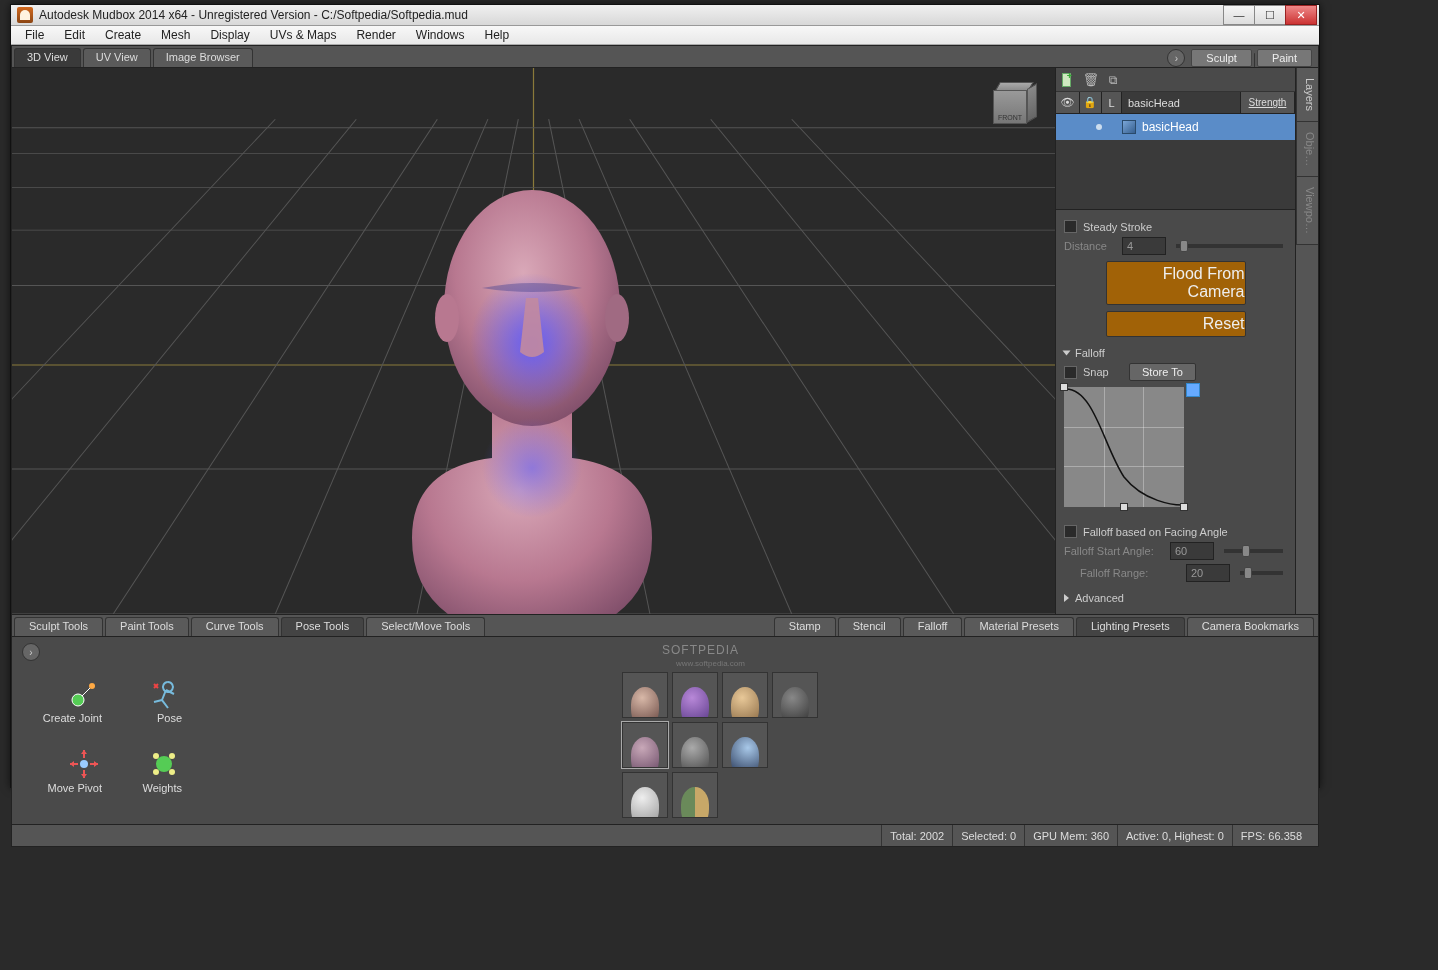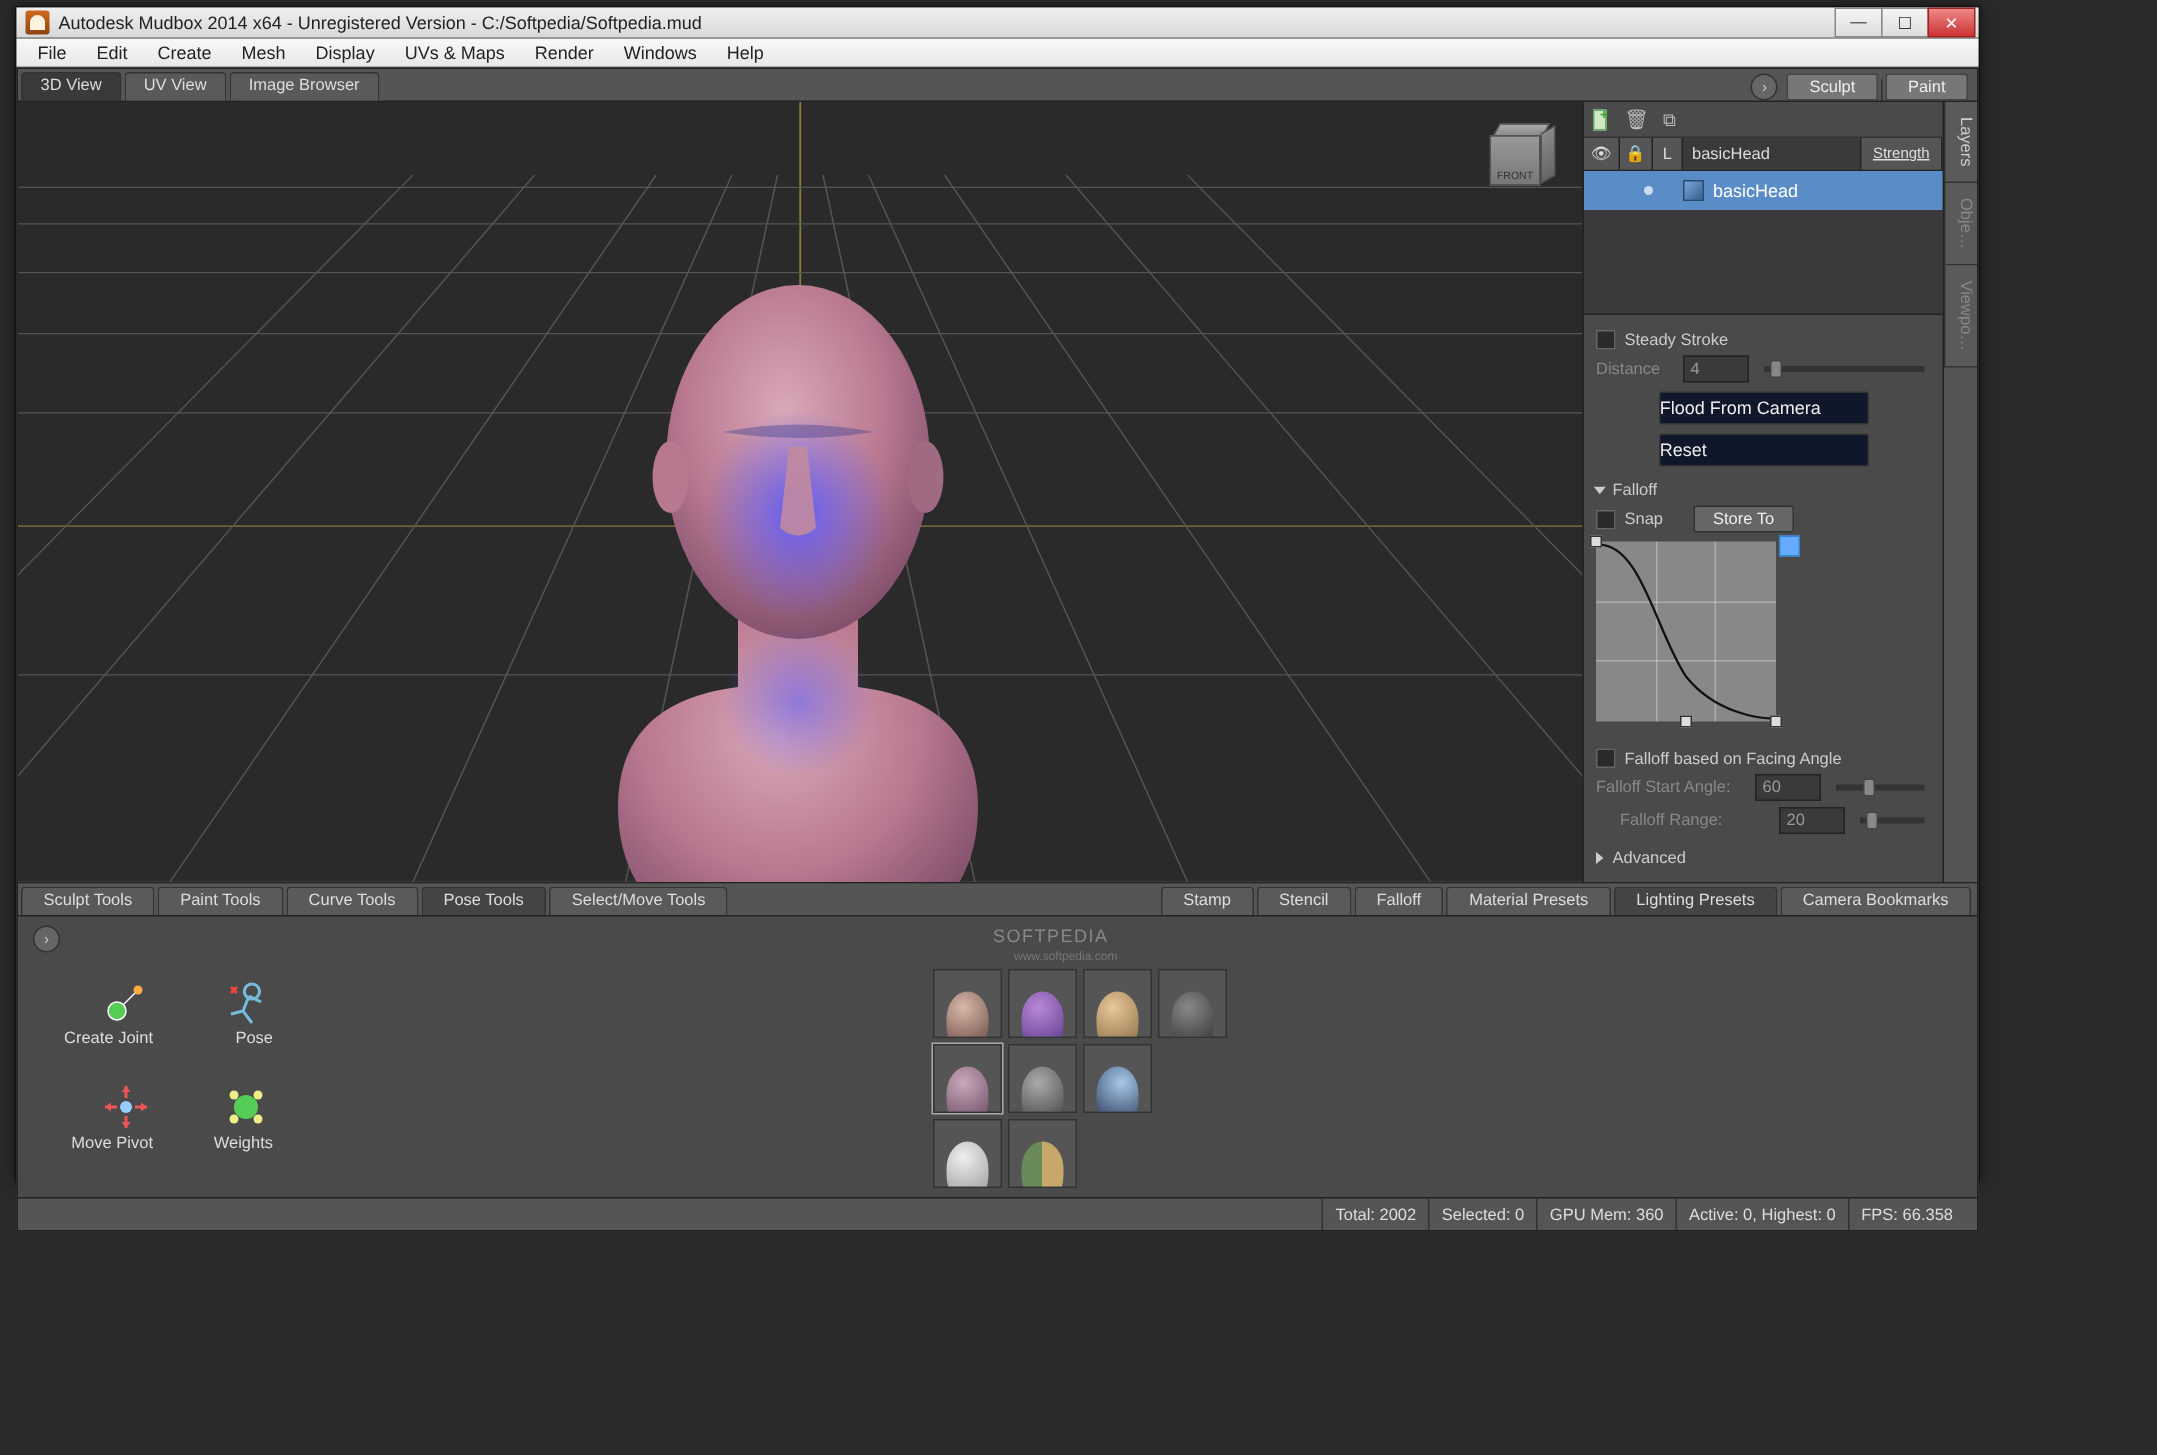--- a/index.html
+++ b/index.html
@@ -70,21 +70,21 @@
   .rp-empty { flex:0 0 70px; background:#3a3a3a; border-bottom:1px solid #222;}
   
   .rp-props { flex:1; overflow:auto; padding:6px 8px; font-size:11px; color:#ccc; position:relative;}
   .rp-props::-webkit-scrollbar{width:14px;background:#555;}
   .rp-props::-webkit-scrollbar-thumb{background:#777;border:1px solid #333;}
   .prop-row { display:flex; align-items:center; gap:6px; margin:4px 0; }
   .chk { width:13px;height:13px; background:#2a2a2a; border:1px solid #666; flex:none;}
   .num-field { width:44px; height:18px; background:#3a3a3a; border:1px solid #222; color:#999; font-size:11px; padding:0 4px; display:flex; align-items:center;}
   .mini-slider { flex:1; height:4px; background:#333; position:relative; margin:0 4px;}
   .mini-slider .thumb{position:absolute; left:4%; top:-4px; width:8px;height:12px;background:#888;border:1px solid #444;border-radius:2px;}
-  .wide-btn { display:block; margin:6px auto; padding:3px 0; width:140px; text-align:left; background:#0f172a; border:1px solid #333; border-radius:2px; color:#eee; font-size:12px;}
+  .wide-btn { display:block; margin:6px auto; padding:3px 0; width:140px; text-align:right; background:#a16207; border:1px solid #333; border-radius:2px; color:#eee; font-size:16px;}
   .section-hdr { display:flex; align-items:center; gap:6px; margin:10px 0 4px; }
   .tri{width:0;height:0;border-left:5px solid #ccc;border-top:4px solid transparent;border-bottom:4px solid transparent;}
   .tri.open{transform:rotate(90deg);}
   .store-btn{padding:2px 12px;background:#666;border:1px solid #333;color:#eee;font-size:11px;border-radius:2px;}
   
   .falloff-graph{width:120px;height:120px;background:#888;position:relative;margin:6px 0;}
   .falloff-graph .grid-v,.falloff-graph .grid-h{position:absolute;background:rgba(255,255,255,0.3);}
   .falloff-graph .grid-v{width:1px;height:100%;}
   .falloff-graph .grid-h{height:1px;width:100%;}
   .falloff-graph svg{position:absolute;left:0;top:0;}

